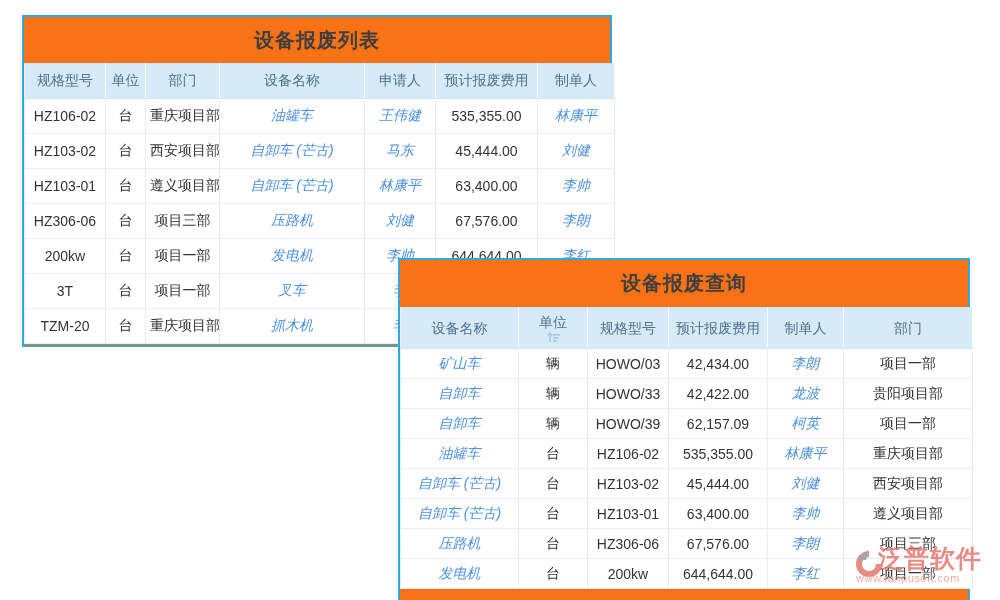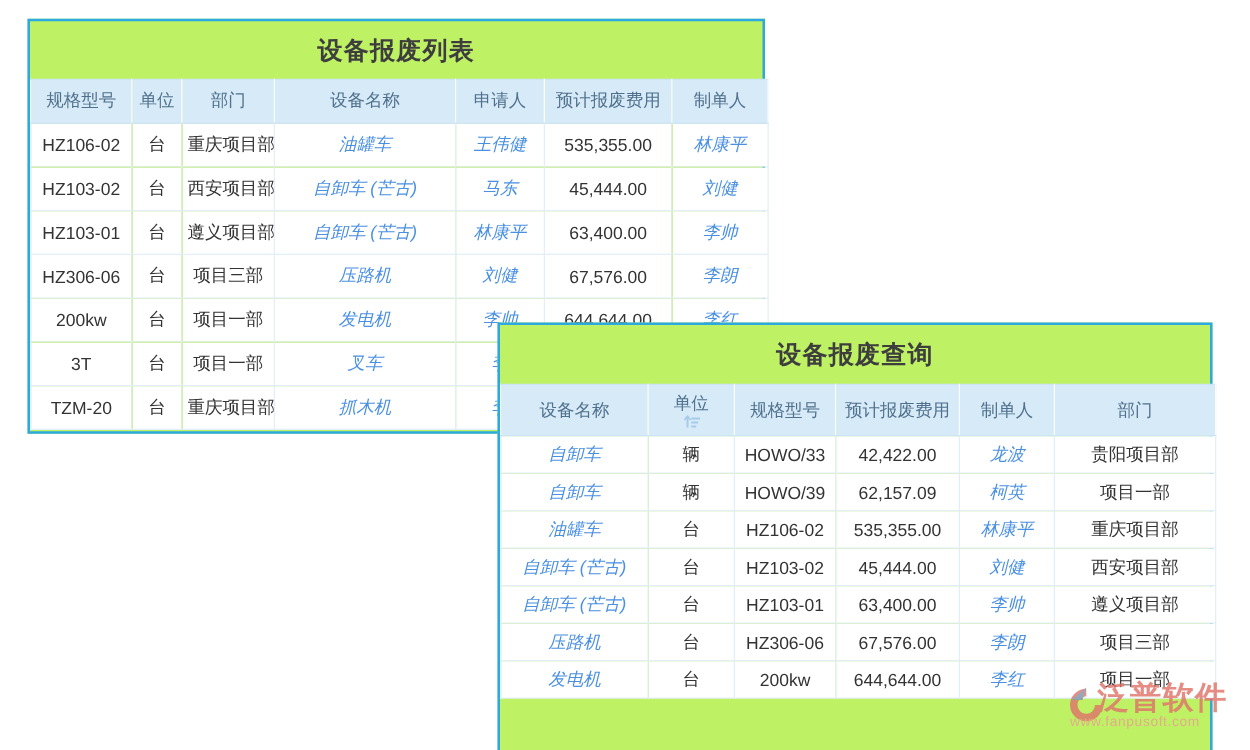--- a/index.html
+++ b/index.html
@@ -2,21 +2,21 @@
 <html><head>
 <meta charset="utf-8">
 <style>
   html,body{margin:0;padding:0;}
   body{
     width:1000px;height:600px;position:relative;overflow:hidden;
     background:#ffffff;
     font-family:"Liberation Sans","DejaVu Sans",sans-serif;
   }
   .panel{
-    position:absolute;background:#bef264;border:2px solid #2ea8e0;
+    position:absolute;background:#f97316;border:2px solid #2ea8e0;
     box-sizing:border-box;
   }
   #back-panel{left:22px;top:15px;width:590px;height:332px;z-index:1;}
   #front-panel{left:398px;top:258px;width:572px;height:380px;z-index:2;}
   .panel-title{
     display:flex;align-items:center;justify-content:center;
     font-size:20px;font-weight:bold;color:#3e3e3e;letter-spacing:1px;
   }
   #back-panel .panel-title{height:46px;}
   #front-panel .panel-title{height:47px;}
@@ -197,20 +197,28 @@
           <th>
             <span class="th-label">制单人</span>
           </th>
           <th>
             <span class="th-label">部门</span>
           </th>
         </tr>
       </thead>
     <tbody>
         <tr>
+          <td class="link">矿山车</td>
+          <td>辆</td>
+          <td>HOWO/03</td>
+          <td>42,434.00</td>
+          <td class="link">李朗</td>
+          <td>项目一部</td>
+        </tr>
+        <tr>
           <td class="link">自卸车</td>
           <td>辆</td>
           <td>HOWO/33</td>
           <td>42,422.00</td>
           <td class="link">龙波</td>
           <td>贵阳项目部</td>
         </tr>
         <tr>
           <td class="link">自卸车</td>
           <td>辆</td>

